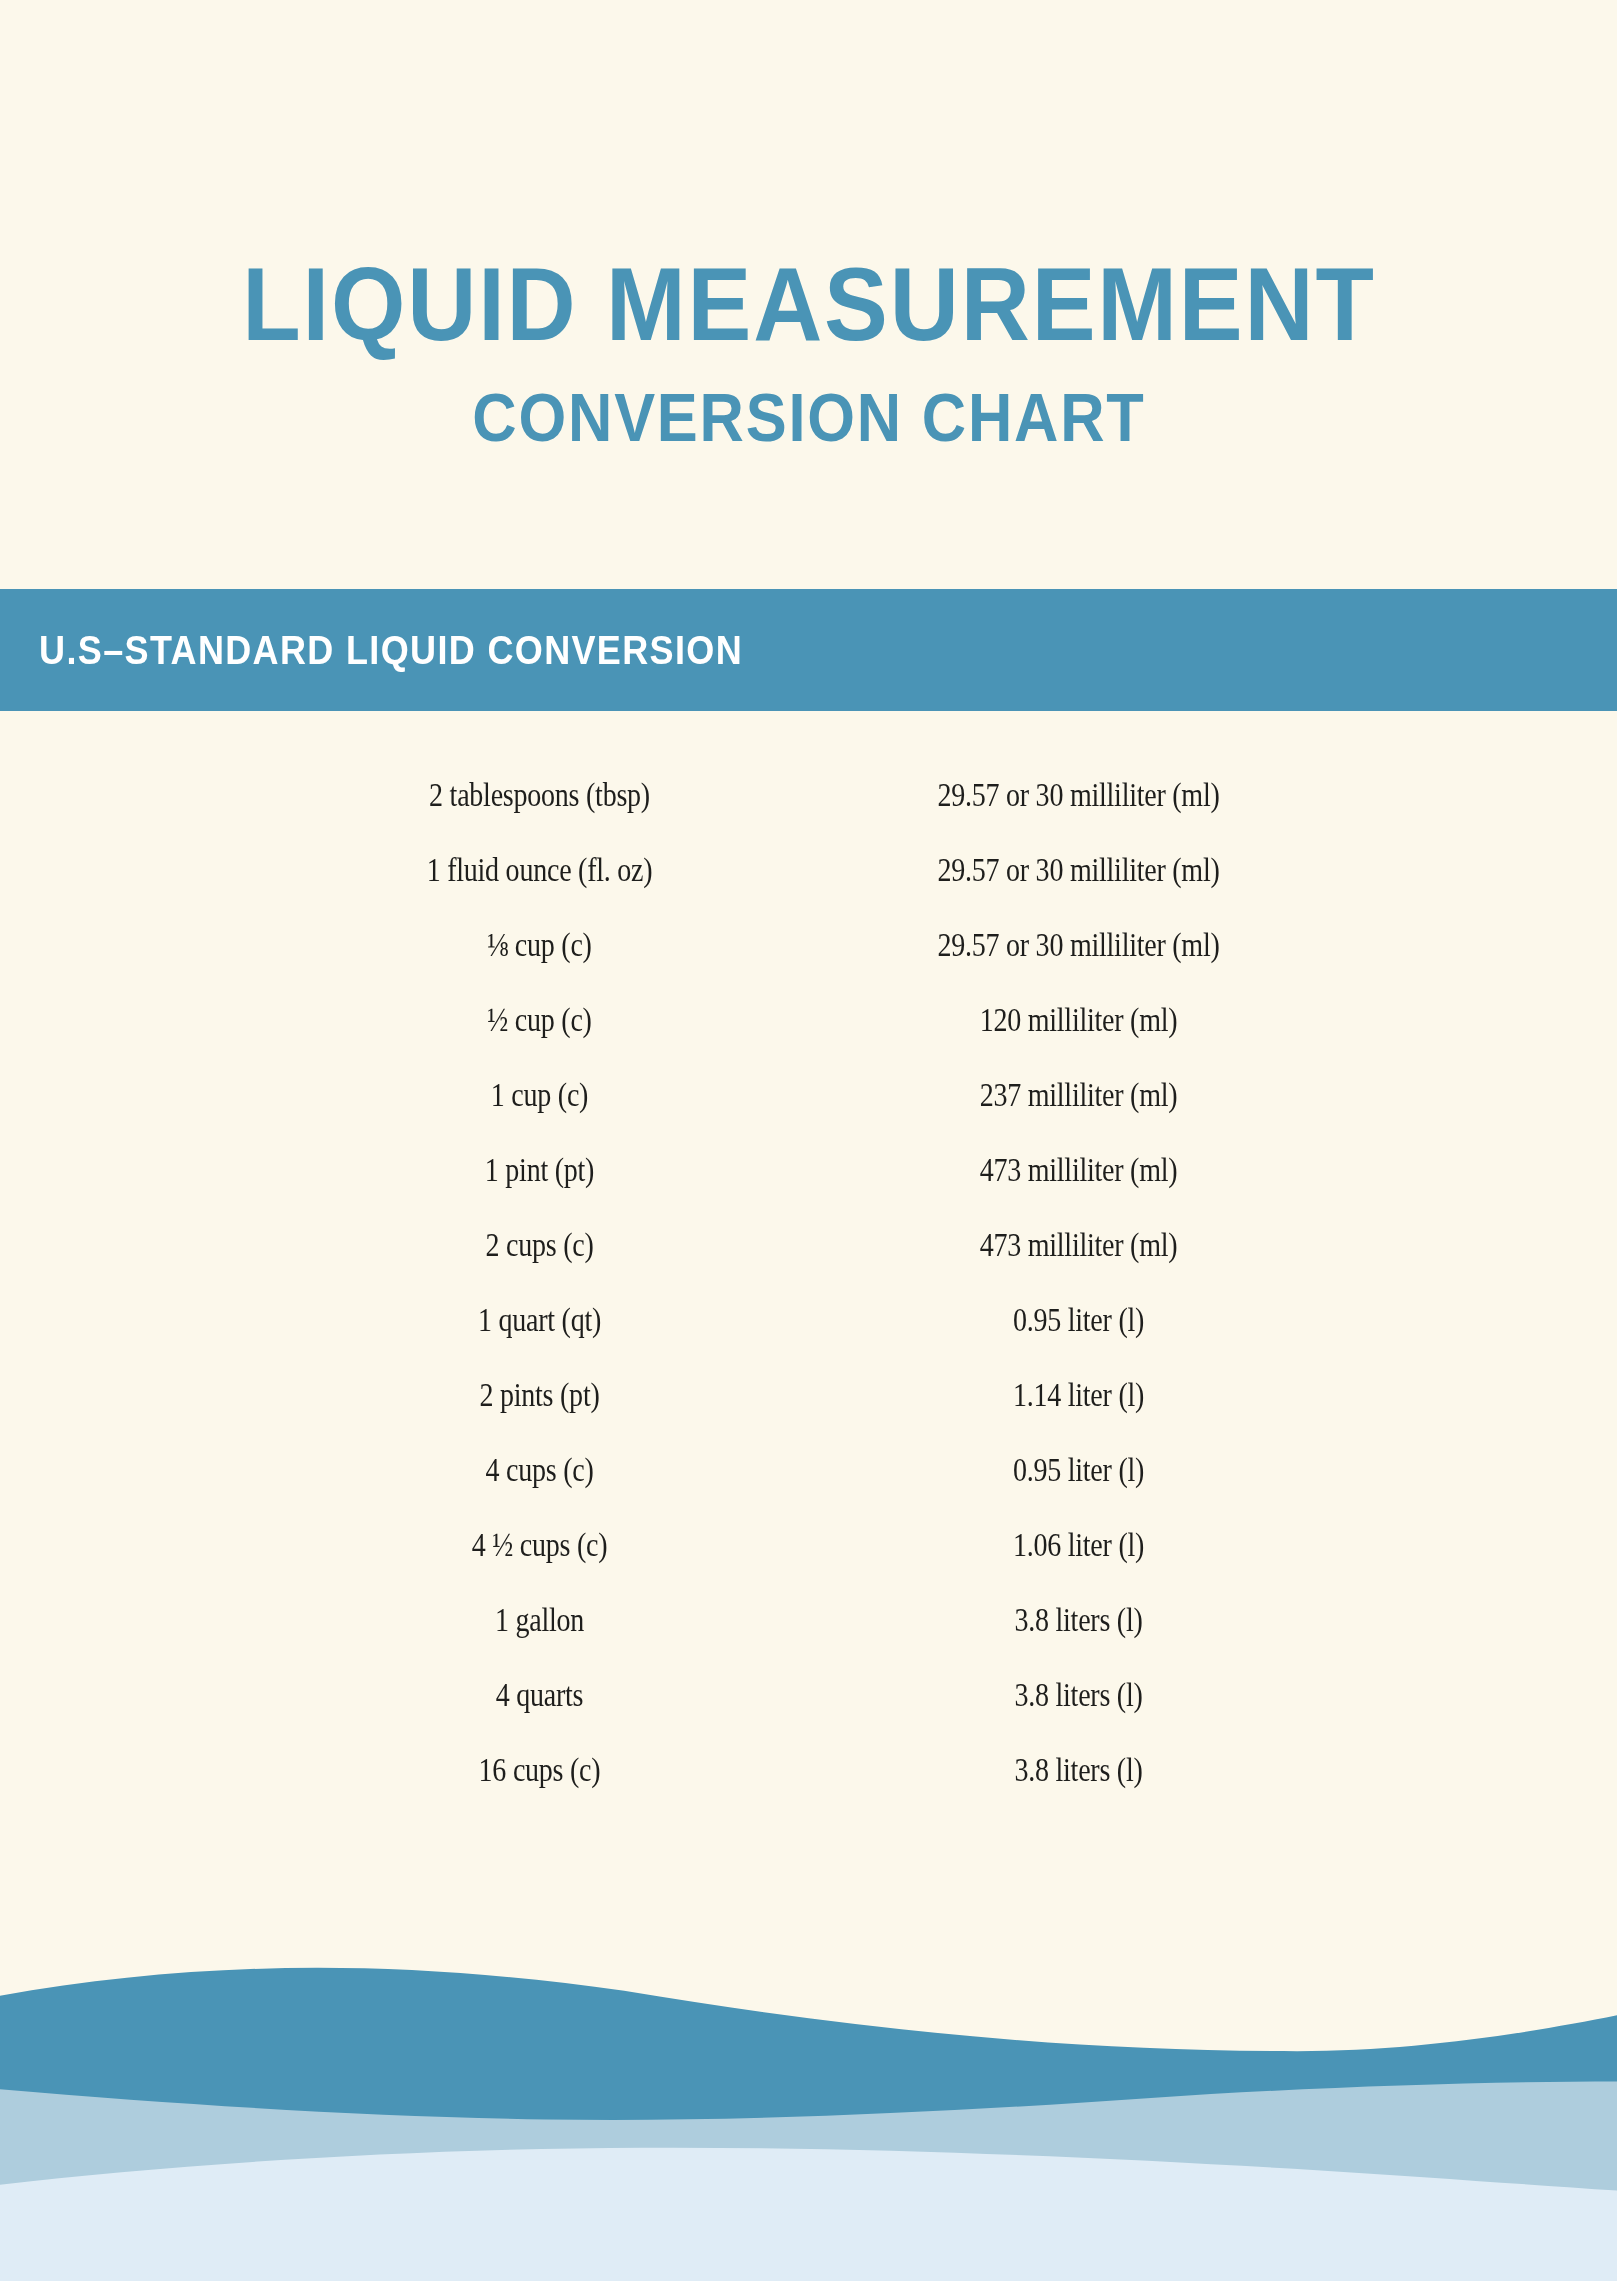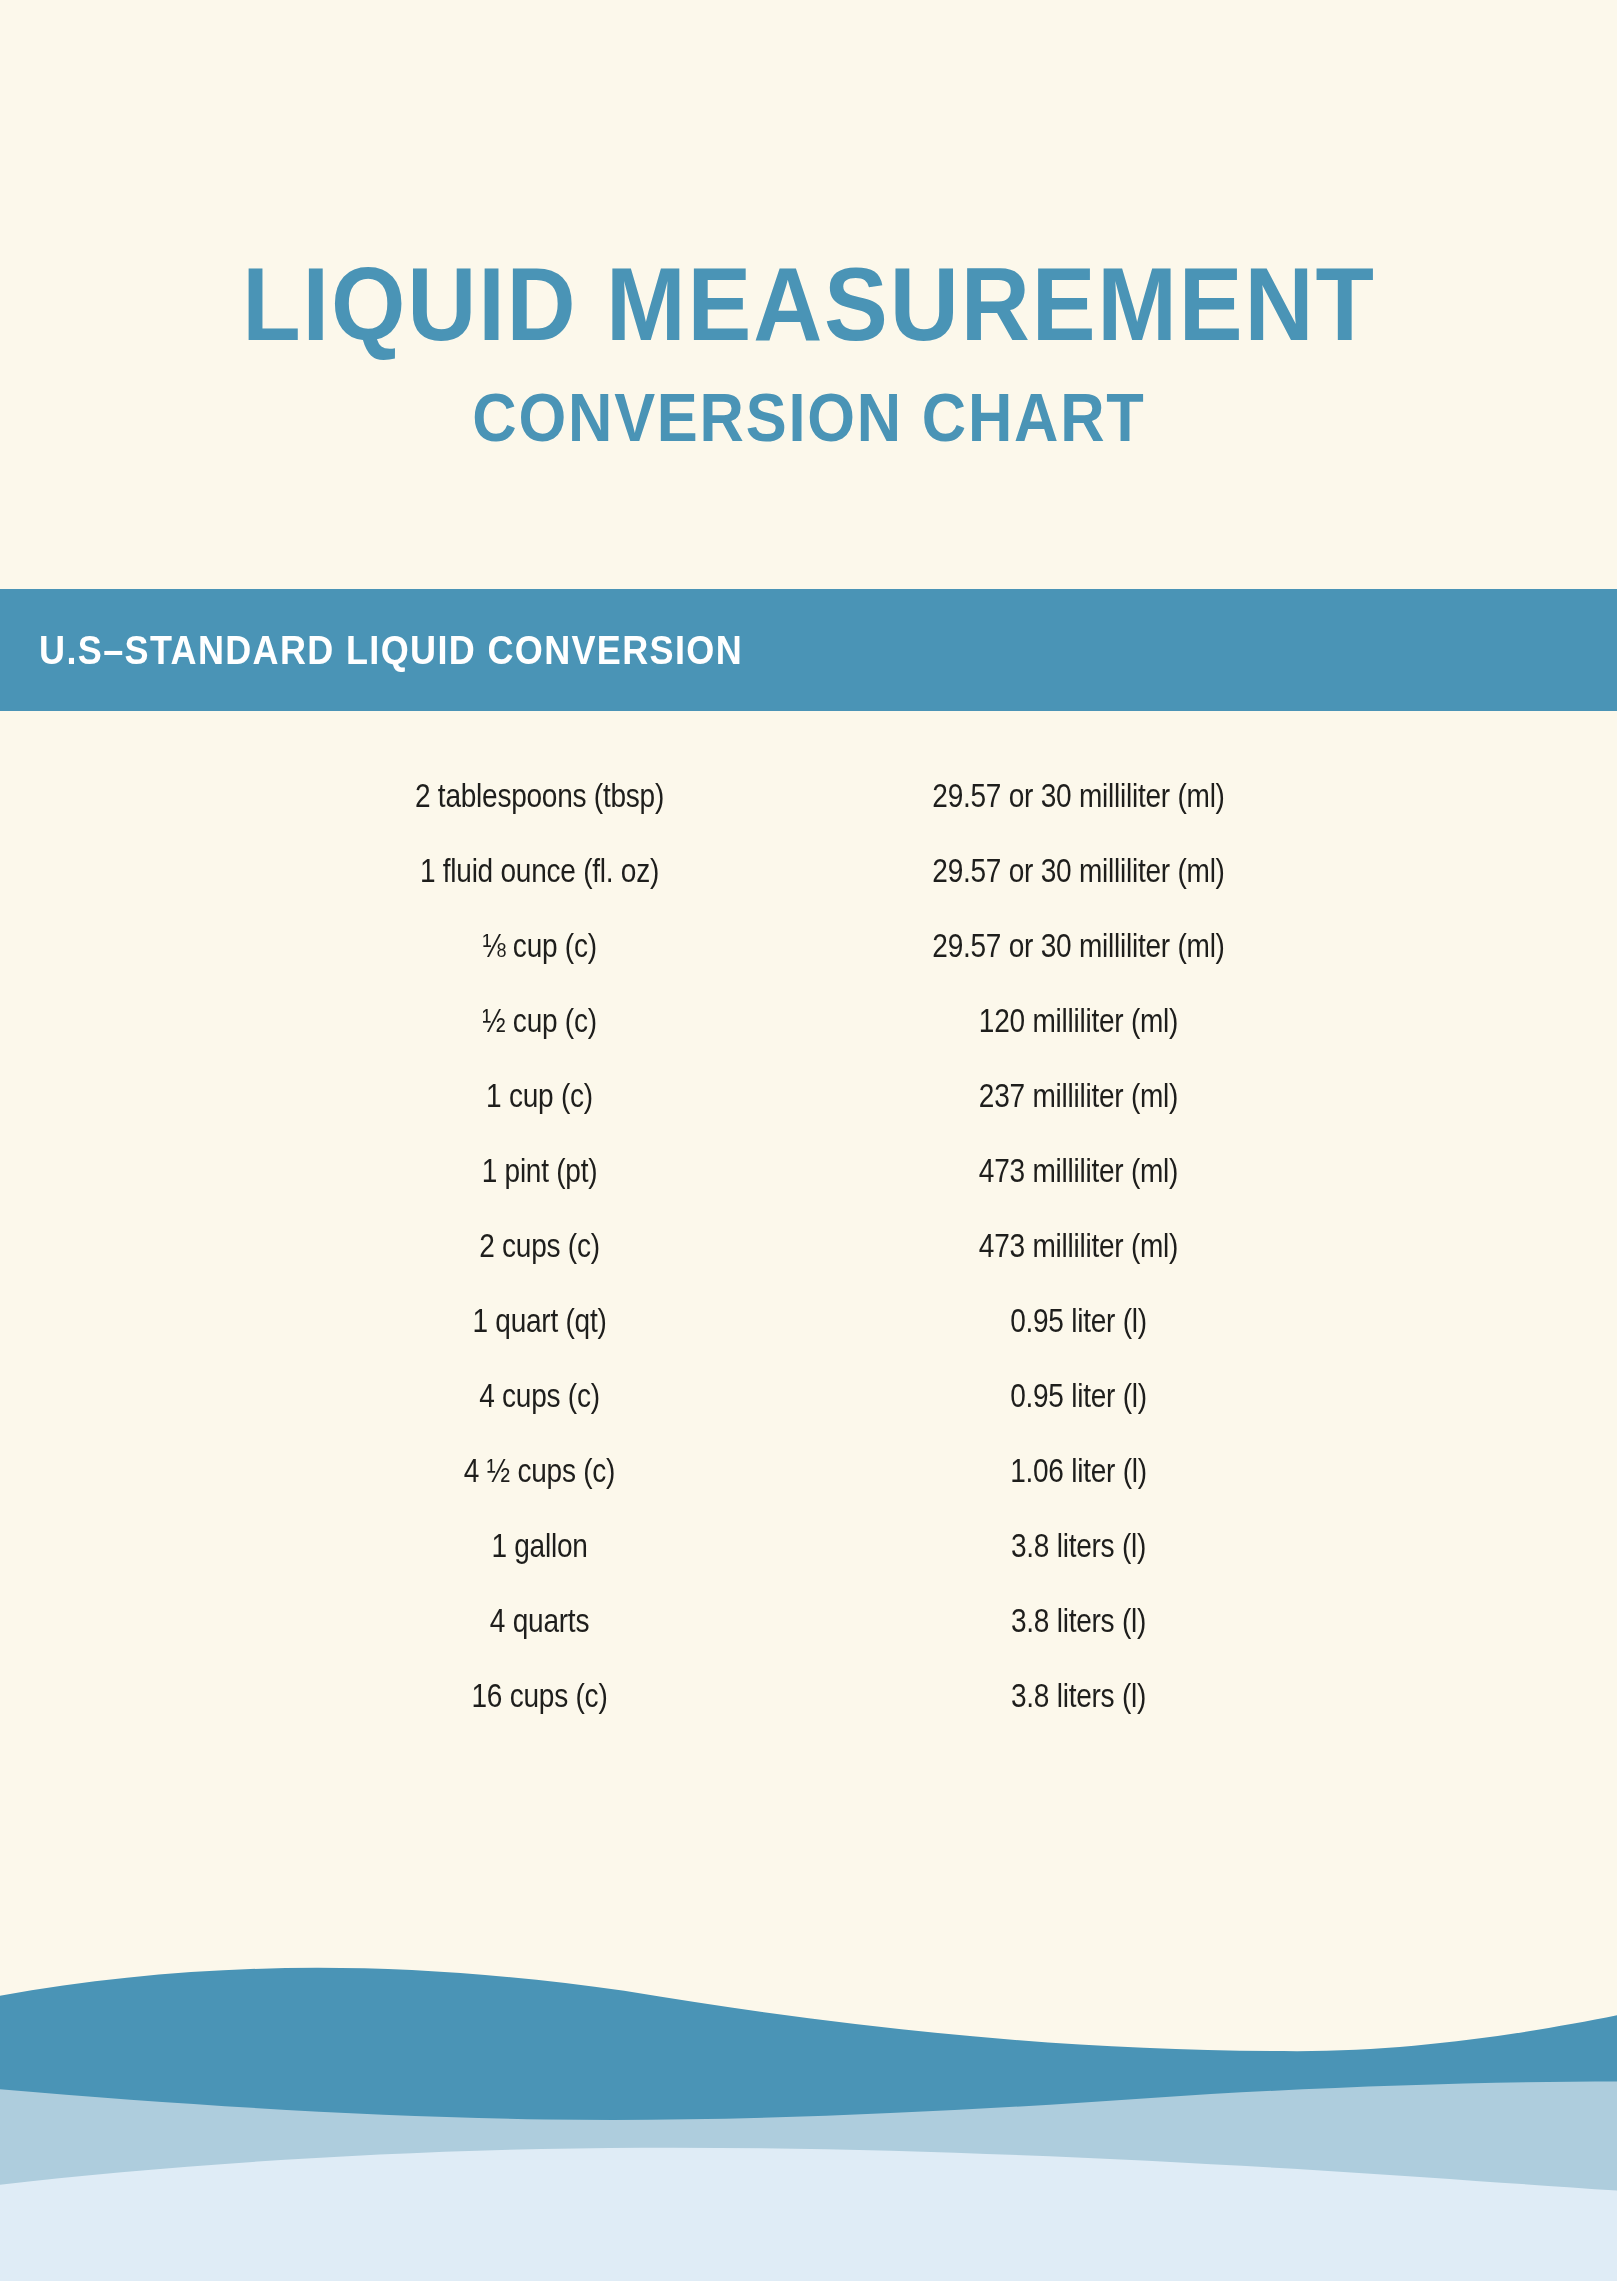--- a/index.html
+++ b/index.html
@@ -77,20 +77,21 @@
     transform: scaleX(0.9);
     transform-origin: center;
     white-space: nowrap;
   }
   .tbody { margin-top: 47px; }
   .trow {
     display: grid;
     grid-template-columns: 539px 539px;
     align-items: center;
     height: 75px;
+    font-family: Liberation Serif, serif;
   }
   .cell {
     text-align: center;
     font-size: 33px;
     font-weight: 400;
     letter-spacing: -0.3px;
     color: var(--text, #1e1e1c);
     transform: scaleX(0.85);
     transform-origin: center;
     white-space: nowrap;
@@ -151,20 +152,24 @@
         </div>
         <div class="trow">
           <div class="cell">2 cups (c)</div>
           <div class="cell">473 milliliter (ml)</div>
         </div>
         <div class="trow">
           <div class="cell">1 quart (qt)</div>
           <div class="cell">0.95 liter (l)</div>
         </div>
         <div class="trow">
+          <div class="cell">2 pints (pt)</div>
+          <div class="cell">1.14 liter (l)</div>
+        </div>
+        <div class="trow">
           <div class="cell">4 cups (c)</div>
           <div class="cell">0.95 liter (l)</div>
         </div>
         <div class="trow">
           <div class="cell">4 ½ cups (c)</div>
           <div class="cell">1.06 liter (l)</div>
         </div>
         <div class="trow">
           <div class="cell">1 gallon</div>
           <div class="cell">3.8 liters (l)</div>

